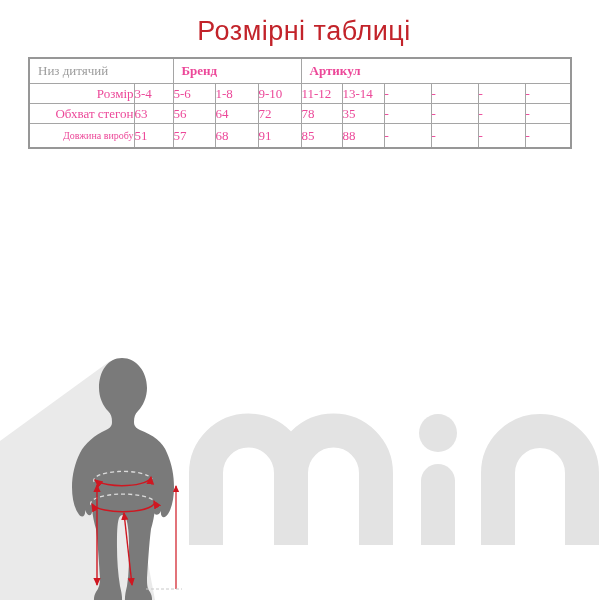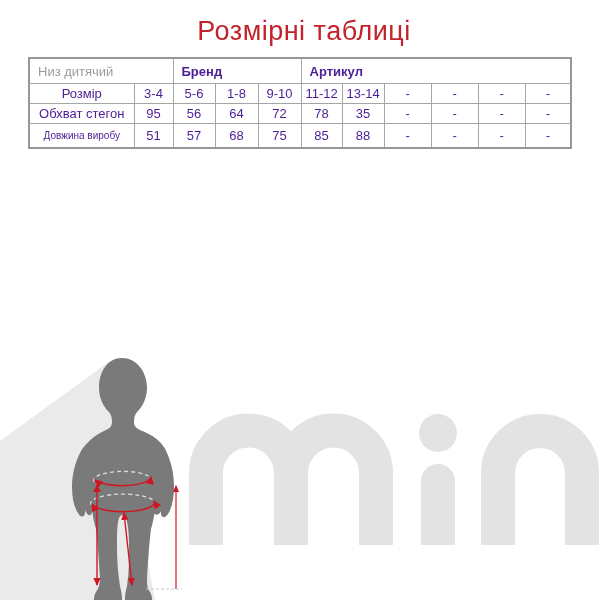--- a/index.html
+++ b/index.html
@@ -1,27 +1,27 @@
 <!DOCTYPE html>
 <html><head>
 <meta charset="utf-8">
 <style>
   html,body{margin:0;padding:0;width:600px;height:600px;background:#ffffff;overflow:hidden;
     font-family:"Liberation Sans",sans-serif;}
   .page{position:relative;width:600px;height:600px;background:#fff;}
   .title{margin:16px 0 10px 8px;text-align:center;color:#c2232a;font-size:27px;font-weight:400;
     letter-spacing:.5px;}
   table.size{border-collapse:collapse;margin-left:28px;width:542px;table-layout:fixed;
-    border:2px solid #979797;}
-  table.size td,table.size th{border:1px solid #a5a5a5;color:#4c1d95;font-size:13px;
+    border:2px solid #979797;font-family:Liberation Serif, serif;}
+  table.size td,table.size th{border:1px solid #a5a5a5;color:#ec4899;font-size:13px;
     padding:0;vertical-align:middle;background:#fff;}
   tr.hdr td{height:24px;font-weight:bold;text-align:left;padding-left:8px;}
   tr.hdr td.muted{font-weight:400;color:#9c9c9c;}
-  td.lbl{text-align:center;padding-left:7px;font-size:12.5px;height:19px;white-space:pre-line;}
-  td.val{text-align:center;}
+  td.lbl{text-align:right;padding-left:7px;font-size:12.5px;height:19px;white-space:pre-line;}
+  td.val{}
   tr:last-child td.lbl{font-size:10px;line-height:1.2;height:23px;}
   .art{position:absolute;left:0;top:300px;width:600px;height:300px;}
 </style>
 </head>
 <body>
 <div class="page">
 
   <div class="title">Розмірні таблиці</div>
 
   <table class="size">
@@ -52,37 +52,37 @@
           <td class="val">9-10</td>
           <td class="val">11-12</td>
           <td class="val">13-14</td>
           <td class="val">-</td>
           <td class="val">-</td>
           <td class="val">-</td>
           <td class="val">-</td>
         </tr>
         <tr>
           <td class="lbl">Обхват стегон</td>
-          <td class="val">95</td>
+          <td class="val">63</td>
           <td class="val">56</td>
           <td class="val">64</td>
           <td class="val">72</td>
           <td class="val">78</td>
           <td class="val">35</td>
           <td class="val">-</td>
           <td class="val">-</td>
           <td class="val">-</td>
           <td class="val">-</td>
         </tr>
         <tr>
           <td class="lbl">Довжина виробу</td>
           <td class="val">51</td>
           <td class="val">57</td>
           <td class="val">68</td>
-          <td class="val">75</td>
+          <td class="val">91</td>
           <td class="val">85</td>
           <td class="val">88</td>
           <td class="val">-</td>
           <td class="val">-</td>
           <td class="val">-</td>
           <td class="val">-</td>
         </tr>
       </tbody>
   </table>
 

